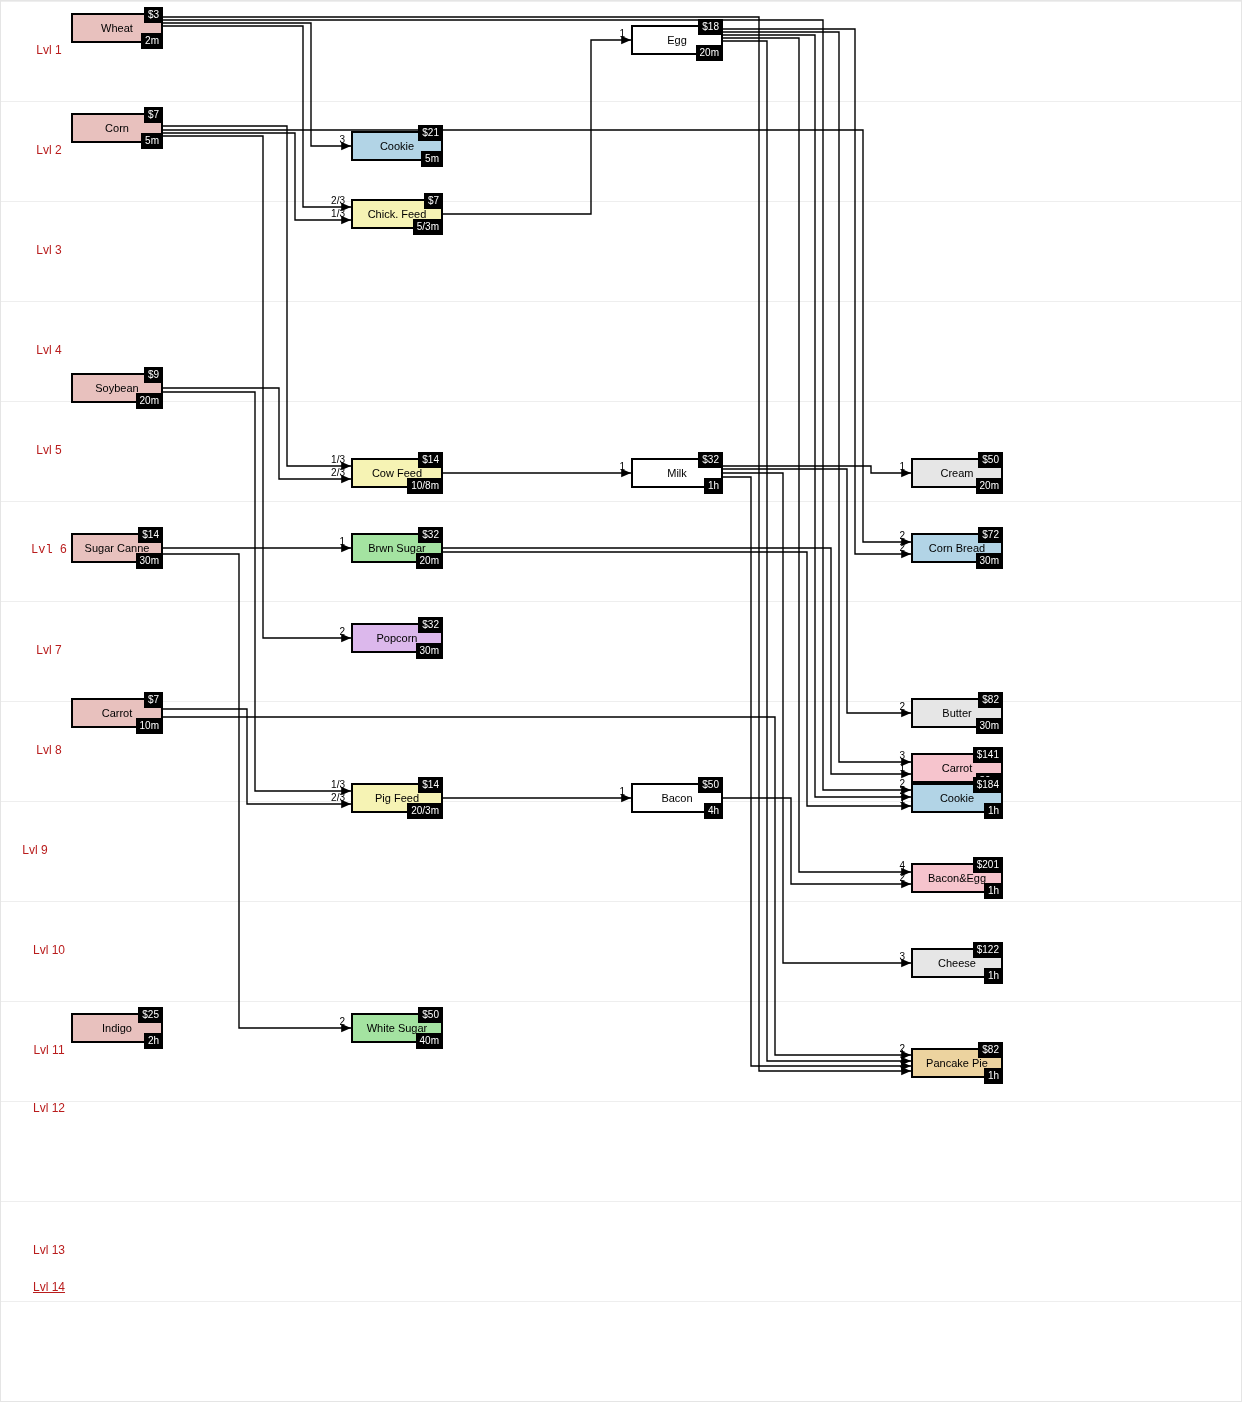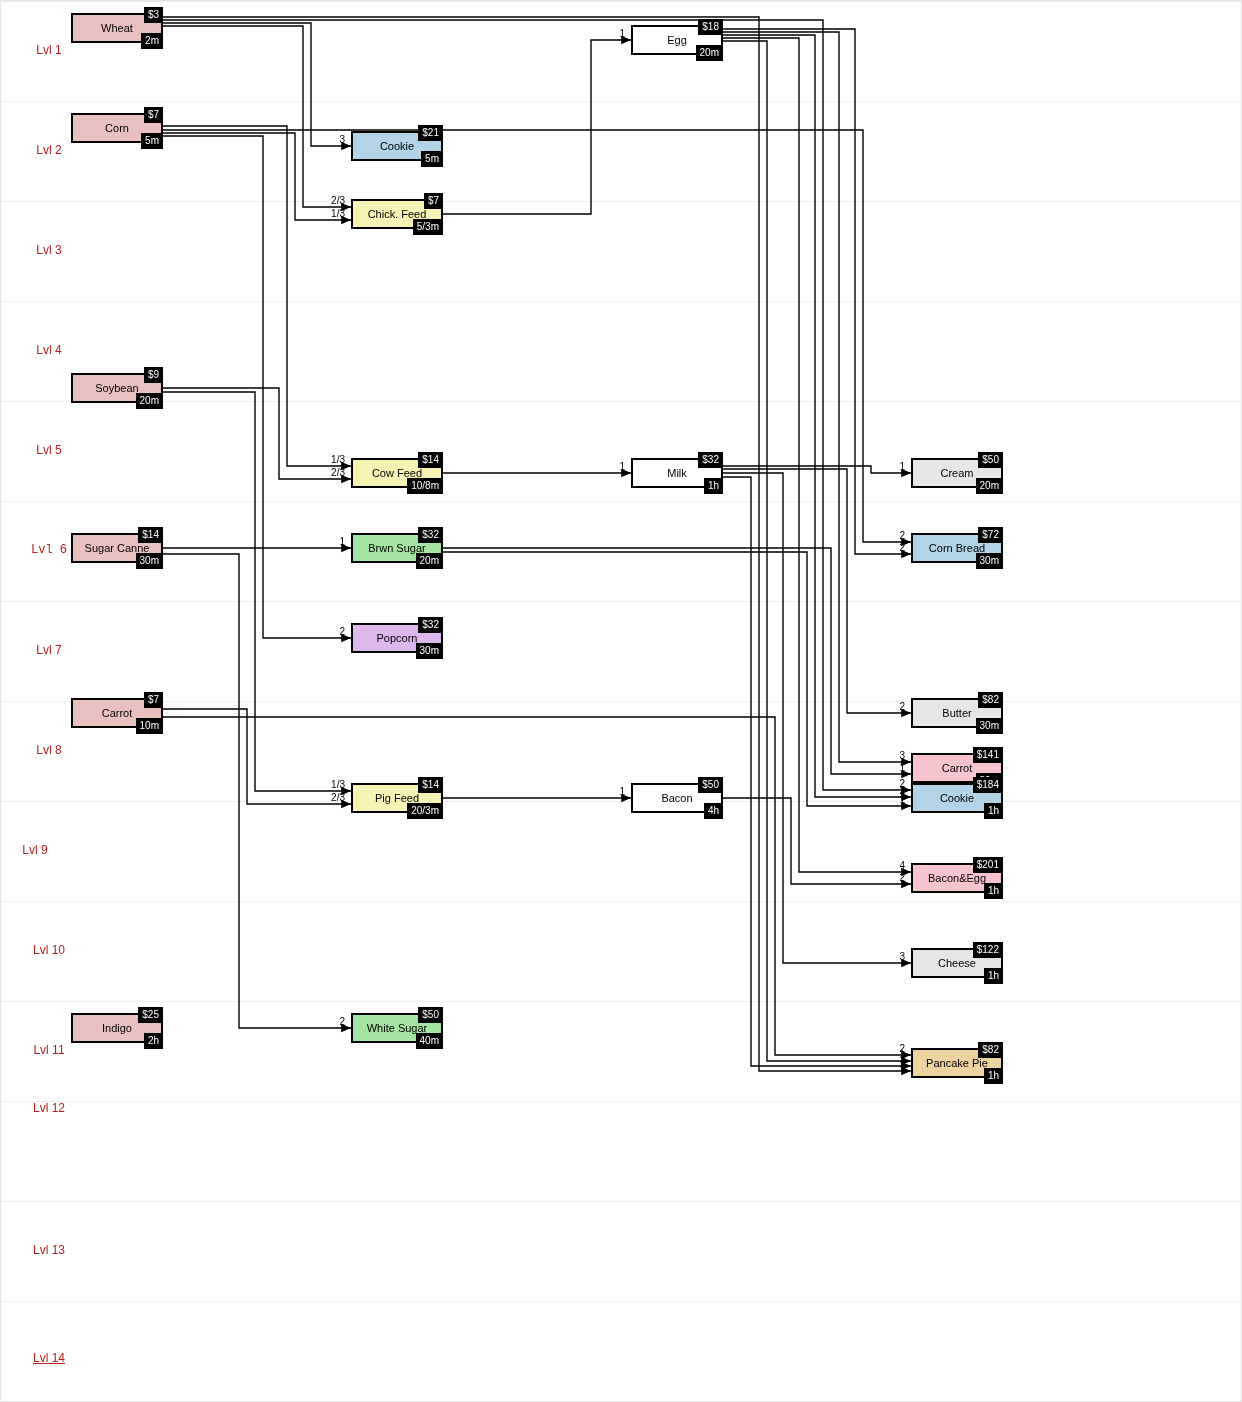--- a/index.html
+++ b/index.html
@@ -47,21 +47,21 @@
     <div class="row-label" style="top: 842px; left: 4px;">Lvl 9</div>
     <div class="row-line" style="top: 900px;"></div>
     <div class="row-label" style="top: 942px; left: 18px;">Lvl 10</div>
     <div class="row-line" style="top: 1000px;"></div>
     <div class="row-label" style="top: 1042px; left: 18px;">Lvl 11</div>
     <div class="row-line" style="top: 1100px;"></div>
     <div class="row-label" style="top: 1100px; left: 18px;">Lvl 12</div>
     <div class="row-line" style="top: 1200px;"></div>
     <div class="row-label" style="top: 1242px; left: 18px;">Lvl 13</div>
     <div class="row-line" style="top: 1300px;"></div>
-    <div class="row-label" style="top: 1350px; left: 18px; text-decoration: underline;">Lvl 14</div>
+    <div class="row-label" style="top: 1279px; left: 18px; text-decoration: underline;">Lvl 14</div>
     <svg class="svg-layer" width="1242" height="1402">
       <defs>
         <marker id="arrow" markerWidth="8" markerHeight="8" refX="7" refY="3" orient="auto">
           <path d="M0,0 L7,3 L0,6 Z" fill="#000"></path>
         </marker>
       </defs>
       <path d="M 162 22 L 310 22 L 310 145 L 350 145" fill="none" stroke="#000" stroke-width="1.4" marker-end="url(#arrow)"></path>
       <path d="M 162 25 L 302 25 L 302 206 L 350 206" fill="none" stroke="#000" stroke-width="1.4" marker-end="url(#arrow)"></path>
       <path d="M 162 132 L 294 132 L 294 219 L 350 219" fill="none" stroke="#000" stroke-width="1.4" marker-end="url(#arrow)"></path>
       <path d="M 442 213 L 590 213 L 590 39 L 630 39" fill="none" stroke="#000" stroke-width="1.4" marker-end="url(#arrow)"></path>

